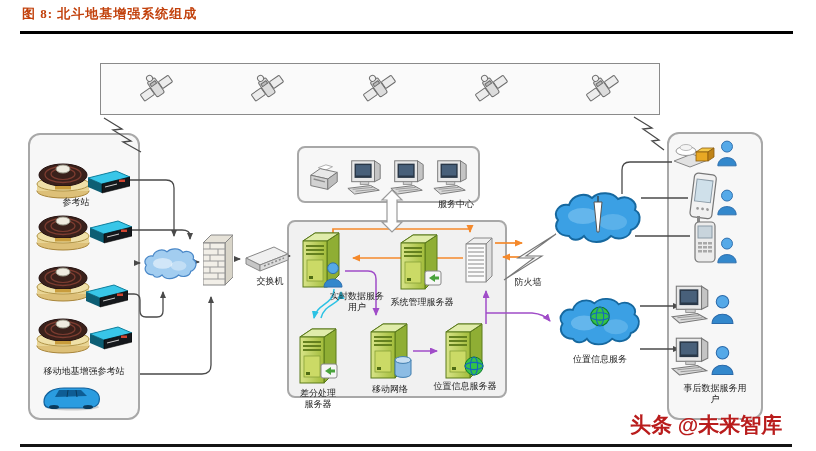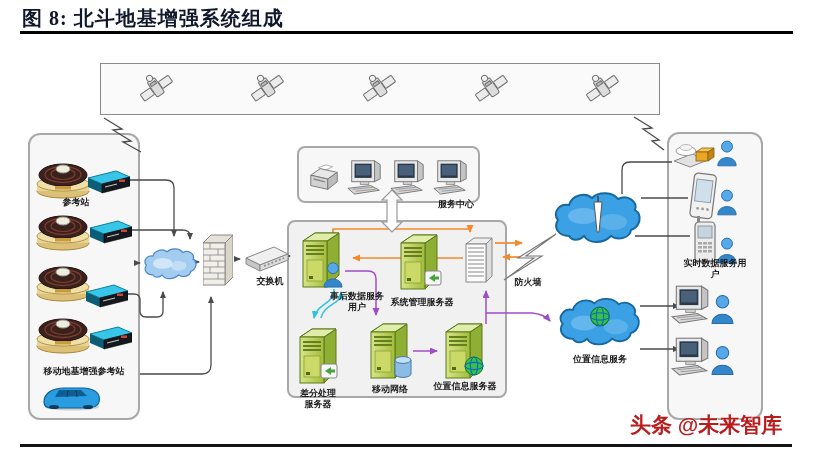--- a/index.html
+++ b/index.html
@@ -1,22 +1,22 @@
 <!DOCTYPE html>
 <html><head>
 <meta charset="utf-8">
 <style>
   html,body{margin:0;padding:0;background:#fff;}
   #stage{position:relative;width:816px;height:451px;background:#fff;overflow:hidden;
          font-family:"Liberation Sans",sans-serif;}
   .abs{position:absolute;}
   .box{position:absolute;background:#f7f7f7;border:2px solid #a8a8a8;border-radius:12px;box-sizing:border-box;}
-  .lbl{position:absolute;font-size:9px;font-weight:bold;color:#1c1c1c;line-height:1.25;text-align:center;}
+  .lbl{position:absolute;font-size:9px;font-weight:normal;color:#1c1c1c;line-height:1.25;text-align:center;}
   #figure-title{position:absolute;left:22px;top:5px;font-family:"Liberation Serif",serif;
-    font-size:20px;font-weight:bold;color:#0f172a;letter-spacing:1px;white-space:nowrap;}
+    font-size:13px;font-weight:bold;color:#c2410c;letter-spacing:1px;white-space:nowrap;}
   #title-rule{position:absolute;left:20px;top:31px;width:773px;height:3px;background:#000;}
   #bottom-rule{position:absolute;left:20px;top:444px;width:772px;height:3px;background:#141414;}
   #sat-band{position:absolute;left:100px;top:63px;width:560px;height:52px;background:#fafafa;
     border:1.5px solid #8a8a8a;display:flex;align-items:center;justify-content:space-around;box-sizing:border-box;}
   #service-box{position:absolute;left:297px;top:146px;width:183px;height:57px;background:#f7f7f7;
     border:2px solid #a8a8a8;border-radius:8px;box-sizing:border-box;
     display:flex;align-items:flex-end;justify-content:space-between;padding:4px 8px 6px 8px;}
   #watermark{position:absolute;left:630px;top:411px;font-size:21px;font-weight:bold;color:#b91c1c;
     text-shadow:1px 1px 0 #fff;white-space:nowrap;}
   svg{display:block;}
@@ -324,21 +324,21 @@
     </svg>
   <div class="lbl" style="left:248px;top:276px;width:44px;">交换机</div>
   <div class="lbl" style="left:433px;top:199px;width:46px;">服务中心</div>
 
   <svg class="abs" style="left:299px;top:231px;" width="44" height="58">
       <use href="#sym-server"></use>
     </svg>
   <svg class="abs" style="left:322px;top:261px;" width="22" height="27">
       <use href="#sym-person"></use>
     </svg>
-  <div class="lbl" style="left:328px;top:291px;width:58px;">事后数据服务用户</div>
+  <div class="lbl" style="left:328px;top:291px;width:58px;">实时数据服务用户</div>
 
   <svg class="abs" style="left:397px;top:233px;" width="44" height="58">
       <use href="#sym-server"></use>
     </svg>
   <svg class="abs" style="left:424px;top:270px;" width="18" height="16">
       <use href="#sym-card"></use>
     </svg>
   <div class="lbl" style="left:384px;top:297px;width:76px;">系统管理服务器</div>
 
   <svg class="abs" style="left:464px;top:236px;" width="30" height="48">
@@ -398,29 +398,29 @@
     </svg>
   <svg class="abs" style="left:716px;top:188px;" width="22" height="28">
       <use href="#sym-person"></use>
     </svg>
   <svg class="abs" style="left:692px;top:216px;" width="28" height="48">
       <use href="#sym-phone"></use>
     </svg>
   <svg class="abs" style="left:716px;top:236px;" width="22" height="28">
       <use href="#sym-person"></use>
     </svg>
-  <div class="lbl" style="left:682px;top:258px;width:66px;">实时数据服务用户</div>
   <svg class="abs" style="left:670px;top:282px;" width="42" height="42">
       <use href="#sym-pc"></use>
     </svg>
   <svg class="abs" style="left:710px;top:293px;" width="25" height="32">
       <use href="#sym-person"></use>
     </svg>
   <svg class="abs" style="left:670px;top:334px;" width="42" height="42">
       <use href="#sym-pc"></use>
     </svg>
   <svg class="abs" style="left:710px;top:344px;" width="25" height="32">
       <use href="#sym-person"></use>
     </svg>
+  <div class="lbl" style="left:682px;top:383px;width:66px;">事后数据服务用户</div>
 
   <div id="watermark">头条 @未来智库</div>
   <div id="bottom-rule"></div>
 </div>
 
 </body></html>

